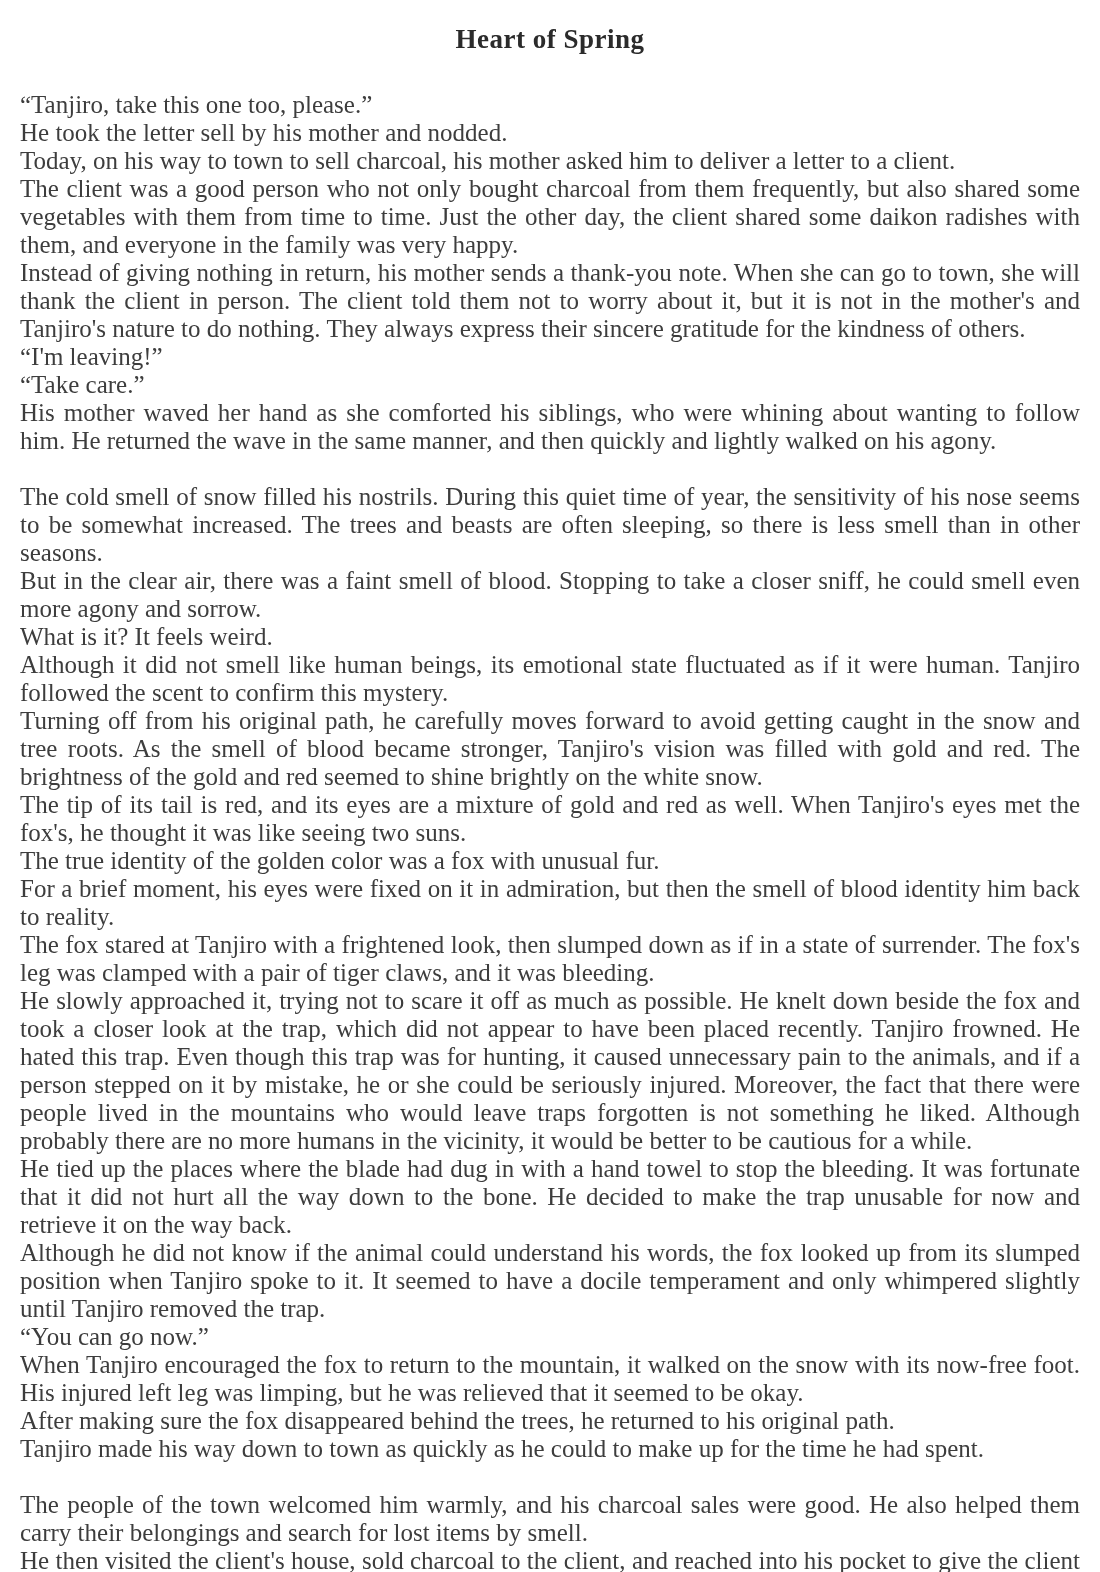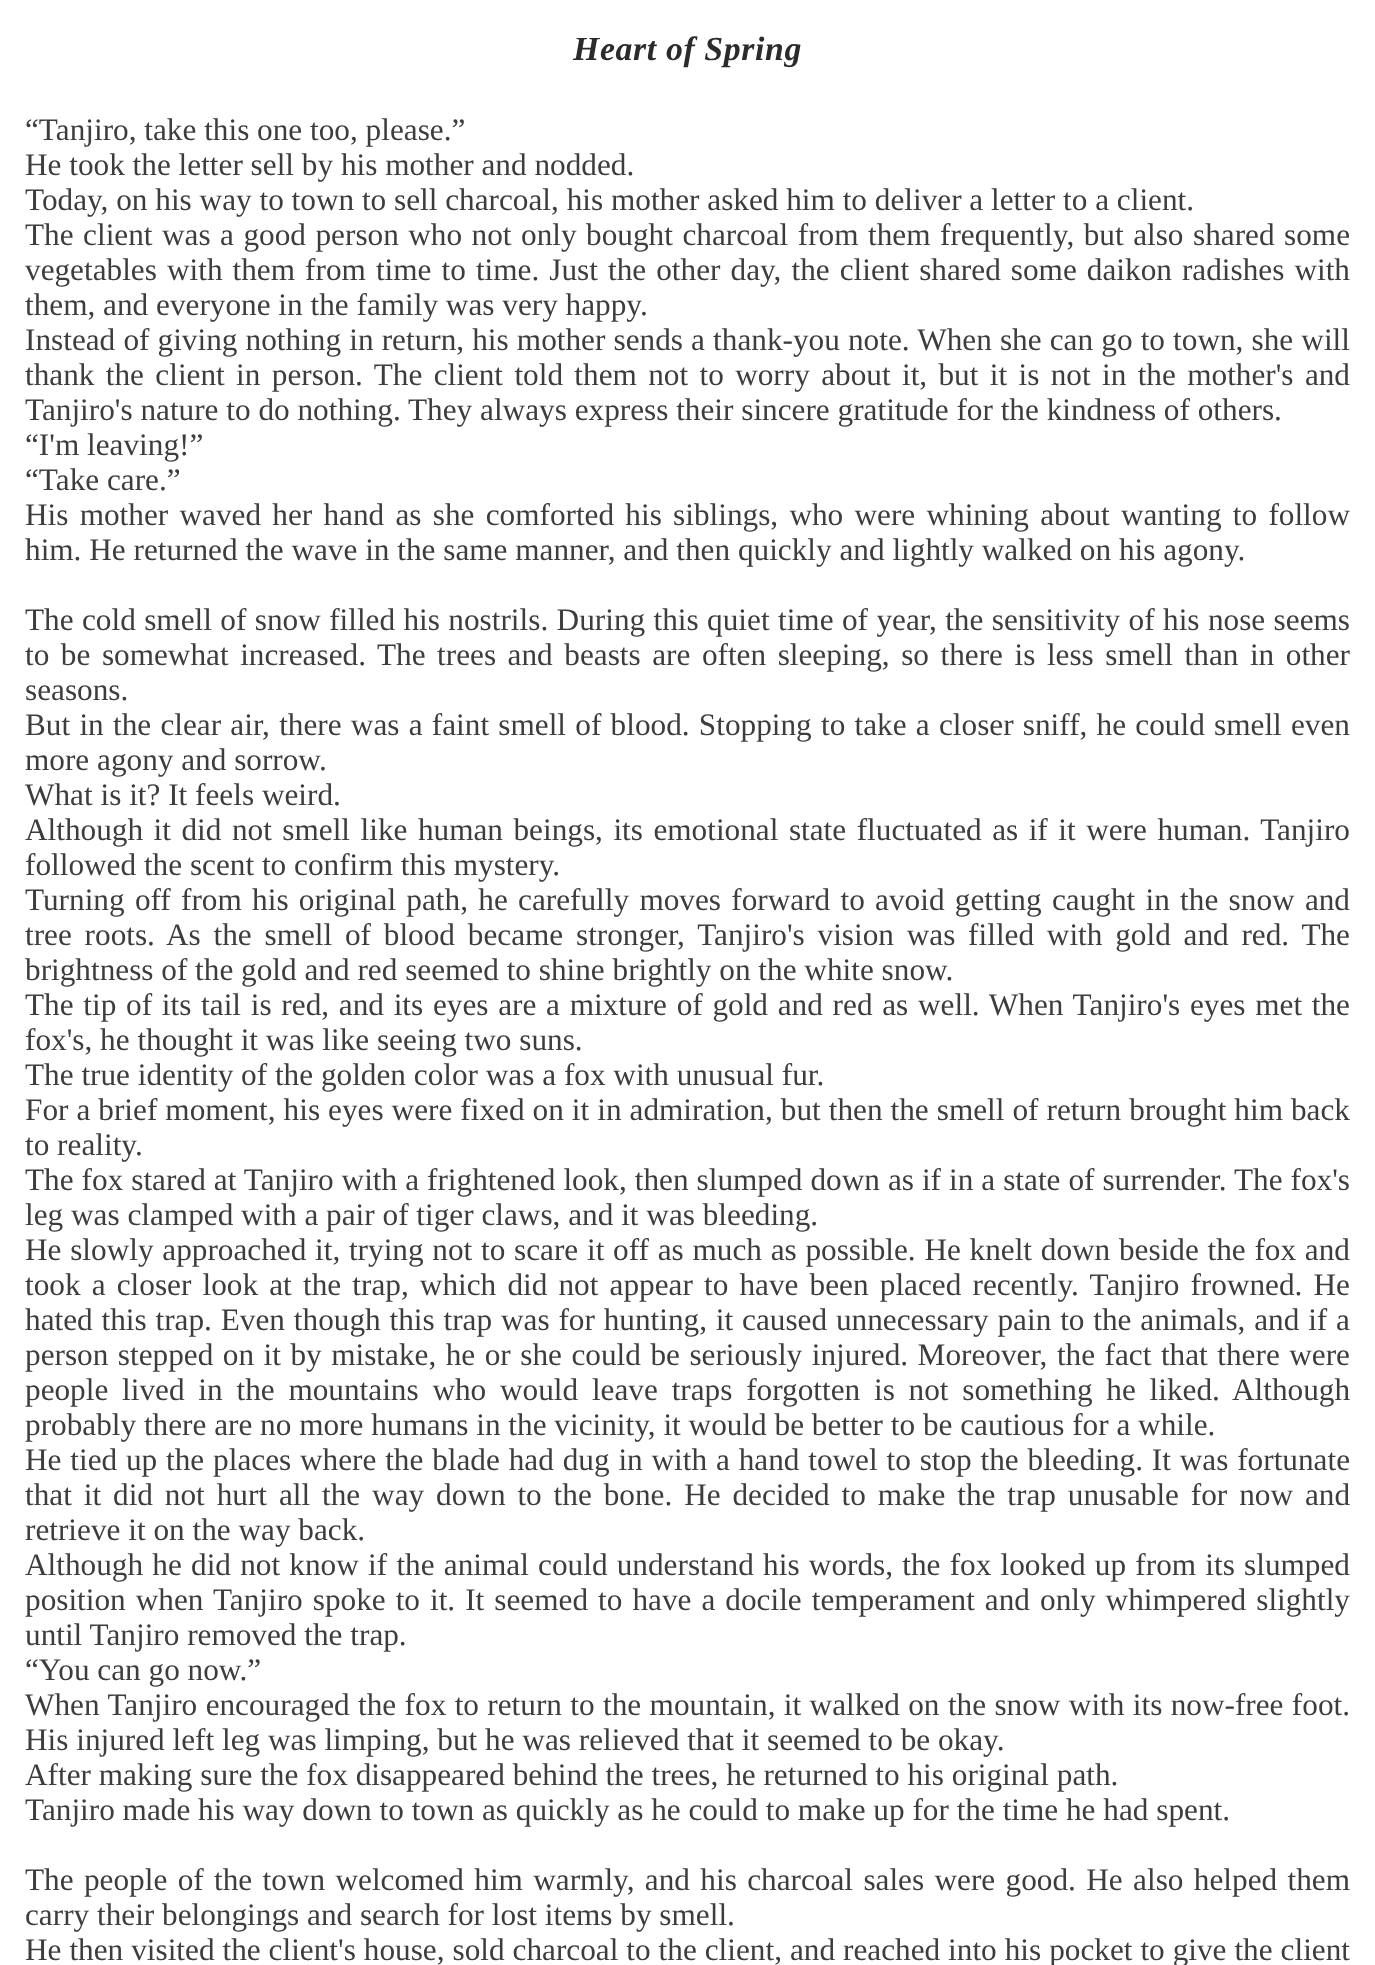--- a/index.html
+++ b/index.html
@@ -16,21 +16,20 @@
     font-family: "Liberation Serif", serif;
     color: #3d3d3d;
   }
   .title {
     text-align: center;
     font-size: 27px;
     font-weight: bold;
     color: #2b2b2b;
     margin: 0 0 36px 0;
     letter-spacing: 0.5px;
-    font-style: italic;
   }
   .section {
     margin: 0 0 28px 0;
   }
   .section:last-child {
     margin-bottom: 0;
   }
   .section p {
     margin: 0;
     font-size: 25px;
@@ -55,21 +54,21 @@
         <p>His mother waved her hand as she comforted his siblings, who were whining about wanting to follow him. He returned the wave in the same manner, and then quickly and lightly walked on his agony.</p>
       </div>
       <div class="section">
         <p>The cold smell of snow filled his nostrils. During this quiet time of year, the sensitivity of his nose seems to be somewhat increased. The trees and beasts are often sleeping, so there is less smell than in other seasons.</p>
         <p>But in the clear air, there was a faint smell of blood. Stopping to take a closer sniff, he could smell even more agony and sorrow.</p>
         <p>What is it? It feels weird.</p>
         <p>Although it did not smell like human beings, its emotional state fluctuated as if it were human. Tanjiro followed the scent to confirm this mystery.</p>
         <p>Turning off from his original path, he carefully moves forward to avoid getting caught in the snow and tree roots. As the smell of blood became stronger, Tanjiro's vision was filled with gold and red. The brightness of the gold and red seemed to shine brightly on the white snow.</p>
         <p>The tip of its tail is red, and its eyes are a mixture of gold and red as well. When Tanjiro's eyes met the fox's, he thought it was like seeing two suns.</p>
         <p>The true identity of the golden color was a fox with unusual fur.</p>
-        <p>For a brief moment, his eyes were fixed on it in admiration, but then the smell of return brought him back to reality.</p>
+        <p>For a brief moment, his eyes were fixed on it in admiration, but then the smell of blood identity him back to reality.</p>
         <p>The fox stared at Tanjiro with a frightened look, then slumped down as if in a state of surrender. The fox's leg was clamped with a pair of tiger claws, and it was bleeding.</p>
         <p>He slowly approached it, trying not to scare it off as much as possible. He knelt down beside the fox and took a closer look at the trap, which did not appear to have been placed recently. Tanjiro frowned. He hated this trap. Even though this trap was for hunting, it caused unnecessary pain to the animals, and if a person stepped on it by mistake, he or she could be seriously injured. Moreover, the fact that there were people lived in the mountains who would leave traps forgotten is not something he liked. Although probably there are no more humans in the vicinity, it would be better to be cautious for a while.</p>
         <p>He tied up the places where the blade had dug in with a hand towel to stop the bleeding. It was fortunate that it did not hurt all the way down to the bone. He decided to make the trap unusable for now and retrieve it on the way back.</p>
         <p>Although he did not know if the animal could understand his words, the fox looked up from its slumped position when Tanjiro spoke to it. It seemed to have a docile temperament and only whimpered slightly until Tanjiro removed the trap.</p>
         <p>“You can go now.”</p>
         <p>When Tanjiro encouraged the fox to return to the mountain, it walked on the snow with its now-free foot. His injured left leg was limping, but he was relieved that it seemed to be okay.</p>
         <p>After making sure the fox disappeared behind the trees, he returned to his original path.</p>
         <p>Tanjiro made his way down to town as quickly as he could to make up for the time he had spent.</p>
       </div>
       <div class="section">

